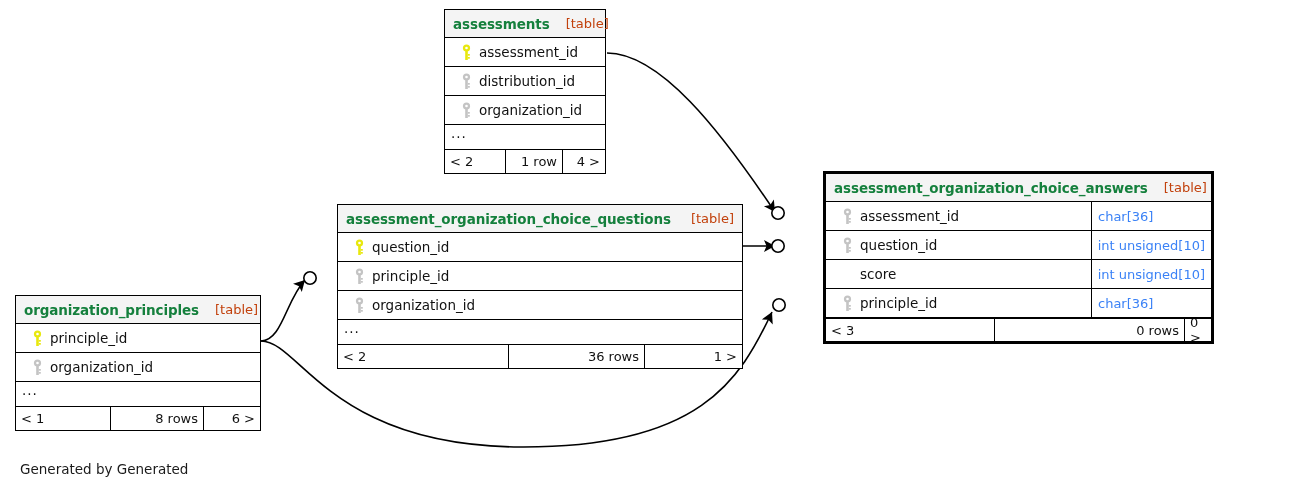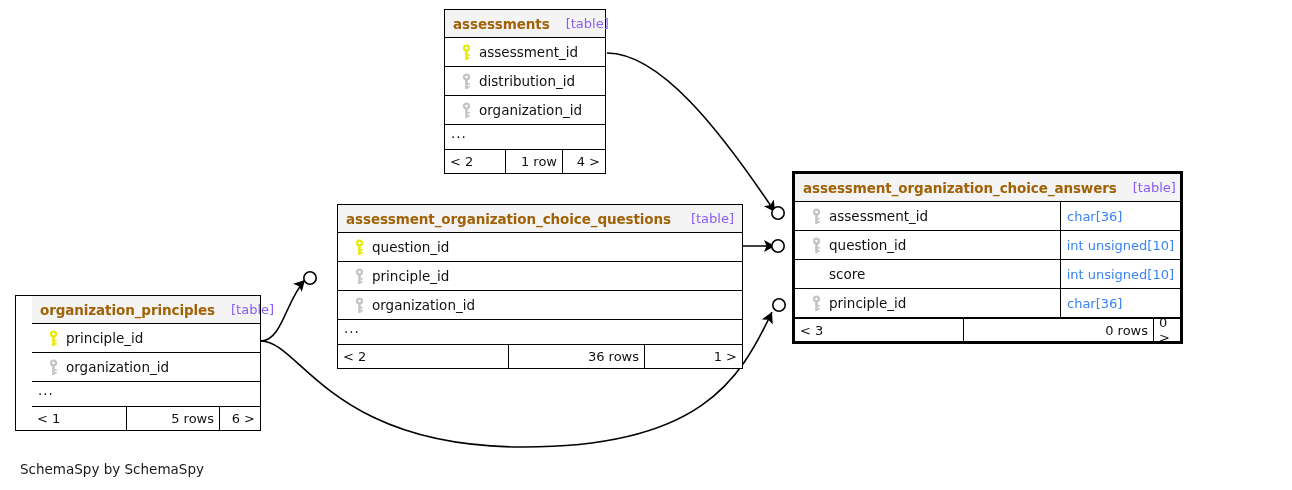--- a/index.html
+++ b/index.html
@@ -27,28 +27,28 @@
     border-bottom:1px solid #000000;
     display:flex;align-items:center;
     padding:0 8px;
     height:28px;
     box-sizing:border-box;
     white-space:nowrap;
   }
   .tbl-title .tname{
     font-weight:bold;
     font-size:13.5px;
-    color:#a16207;
+    color:#15803d;
     letter-spacing:-0.1px;
   }
   .tbl-title .ttag{
     margin-left:auto;
     padding-left:16px;
     font-size:13px;
-    color:#8b5cf6;
+    color:#c2410c;
   }
 
   .col-row{
     display:flex;
     align-items:center;
     height:29px;
     box-sizing:border-box;
     border-bottom:1px solid #000000;
     background:#ffffff;
     white-space:nowrap;
@@ -265,21 +265,21 @@
       <span>...</span>
     </div>
 
     <div class="foot-row">
       <div class="foot-cell foot-left" style="flex:0 0 170px;">&lt; 2</div>
       <div class="foot-cell foot-mid" style="flex:0 0 136px;">36 rows</div>
       <div class="foot-cell foot-right" style="flex:1 1 auto;">1 &gt;</div>
     </div>
   </div>
 
-  <div class="table-node" style="left:15px;top:295px;width:246px;padding-left:16px;">
+  <div class="table-node" style="left:15px;top:295px;width:246px;">
     <div class="tbl-title">
       <span class="tname">organization_principles</span>
       <span class="ttag">[table]</span>
     </div>
 
     <div class="col-row">
       <div class="col-main">
         <span class="keyslot">
           <svg width="11" height="17" viewBox="0 0 11 17">
               <circle cx="5.5" cy="4" r="3.6" fill="#e8e80d"></circle>
@@ -307,26 +307,26 @@
         <span class="col-name">organization_id</span>
       </div>
     </div>
 
     <div class="ellipsis-row">
       <span>...</span>
     </div>
 
     <div class="foot-row">
       <div class="foot-cell foot-left" style="flex:0 0 94px;">&lt; 1</div>
-      <div class="foot-cell foot-mid" style="flex:0 0 93px;">5 rows</div>
+      <div class="foot-cell foot-mid" style="flex:0 0 93px;">8 rows</div>
       <div class="foot-cell foot-right" style="flex:1 1 auto;">6 &gt;</div>
     </div>
   </div>
 
-  <div class="table-node emphasis" style="left:792px;top:171px;width:391px;">
+  <div class="table-node emphasis" style="left:823px;top:171px;width:391px;">
     <div class="tbl-title">
       <span class="tname">assessment_organization_choice_answers</span>
       <span class="ttag">[table]</span>
     </div>
 
     <div class="col-row">
       <div class="col-main">
         <span class="keyslot">
           <svg width="11" height="17" viewBox="0 0 11 17">
               <circle cx="5.5" cy="4" r="3.6" fill="#c4c4c4"></circle>
@@ -381,15 +381,15 @@
       <div class="col-type" style="flex:0 0 120px;">char[36]</div>
     </div>
 
     <div class="foot-row" style="border-top:1px solid #000000;">
       <div class="foot-cell foot-left" style="flex:0 0 168px;">&lt; 3</div>
       <div class="foot-cell foot-mid" style="flex:0 0 190px;padding-left:36px;">0 rows</div>
       <div class="foot-cell foot-right" style="flex:1 1 auto;">0 &gt;</div>
     </div>
   </div>
 
-  <div id="footer-credit">SchemaSpy by SchemaSpy</div>
+  <div id="footer-credit">Generated by Generated</div>
 
 </div>
 
 </body></html>

